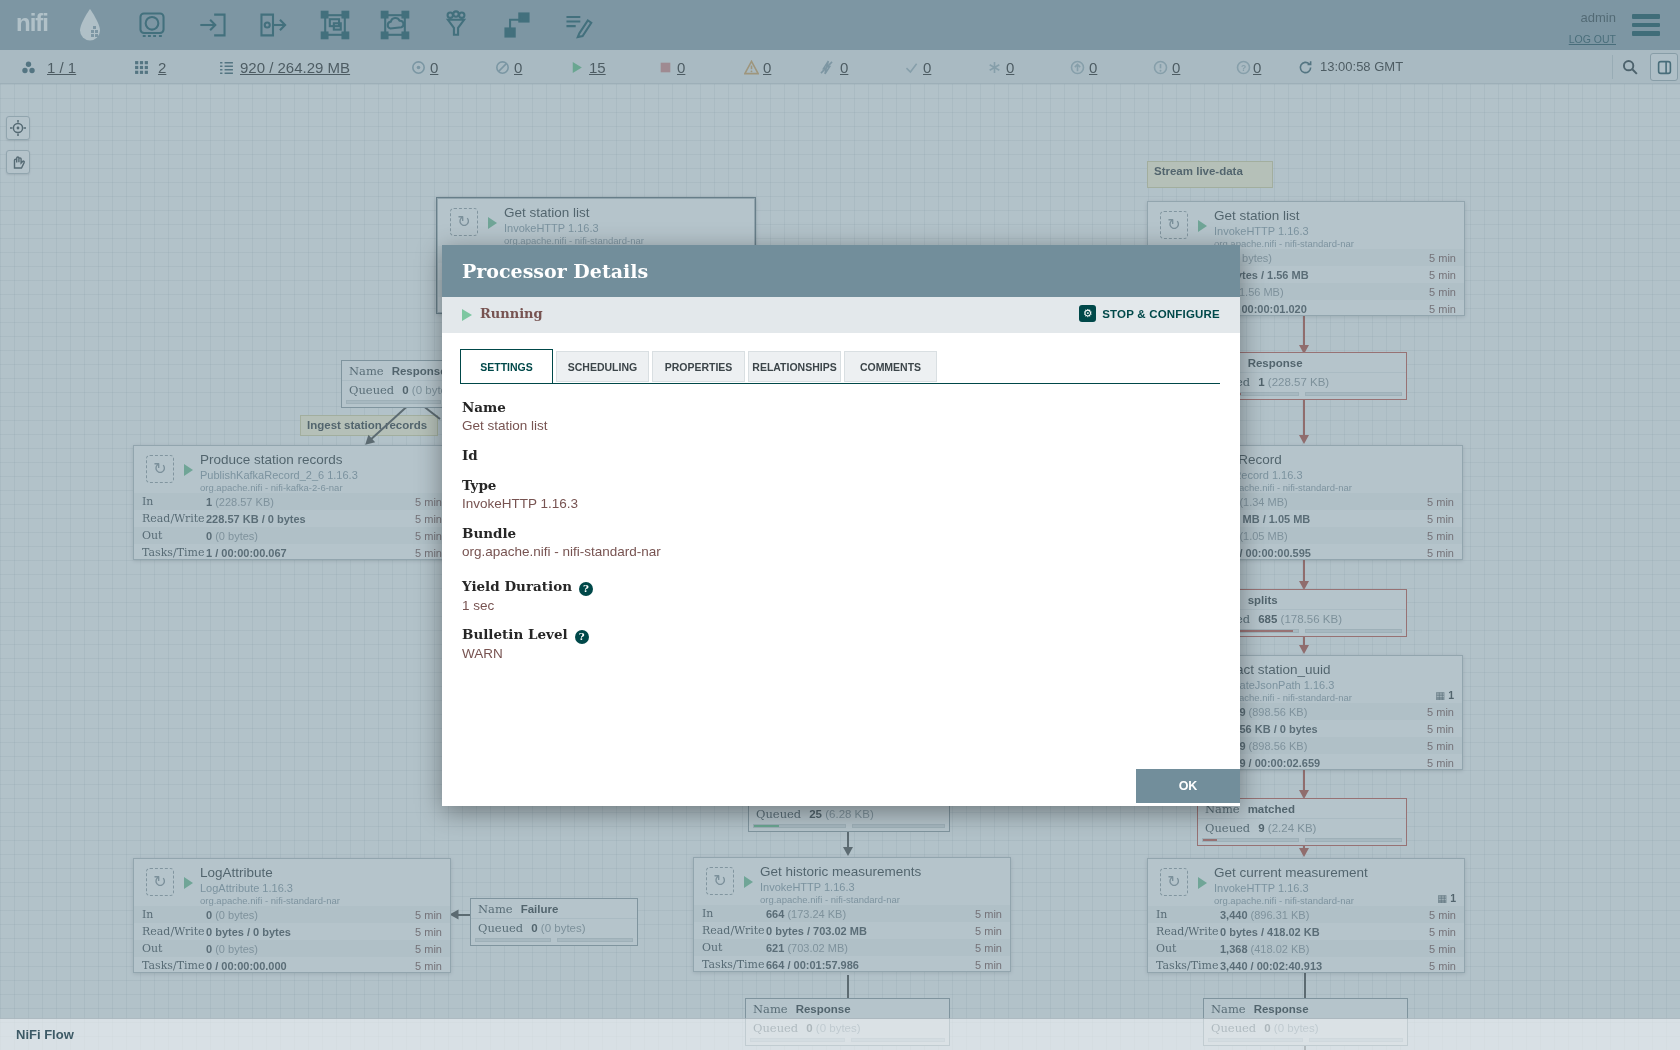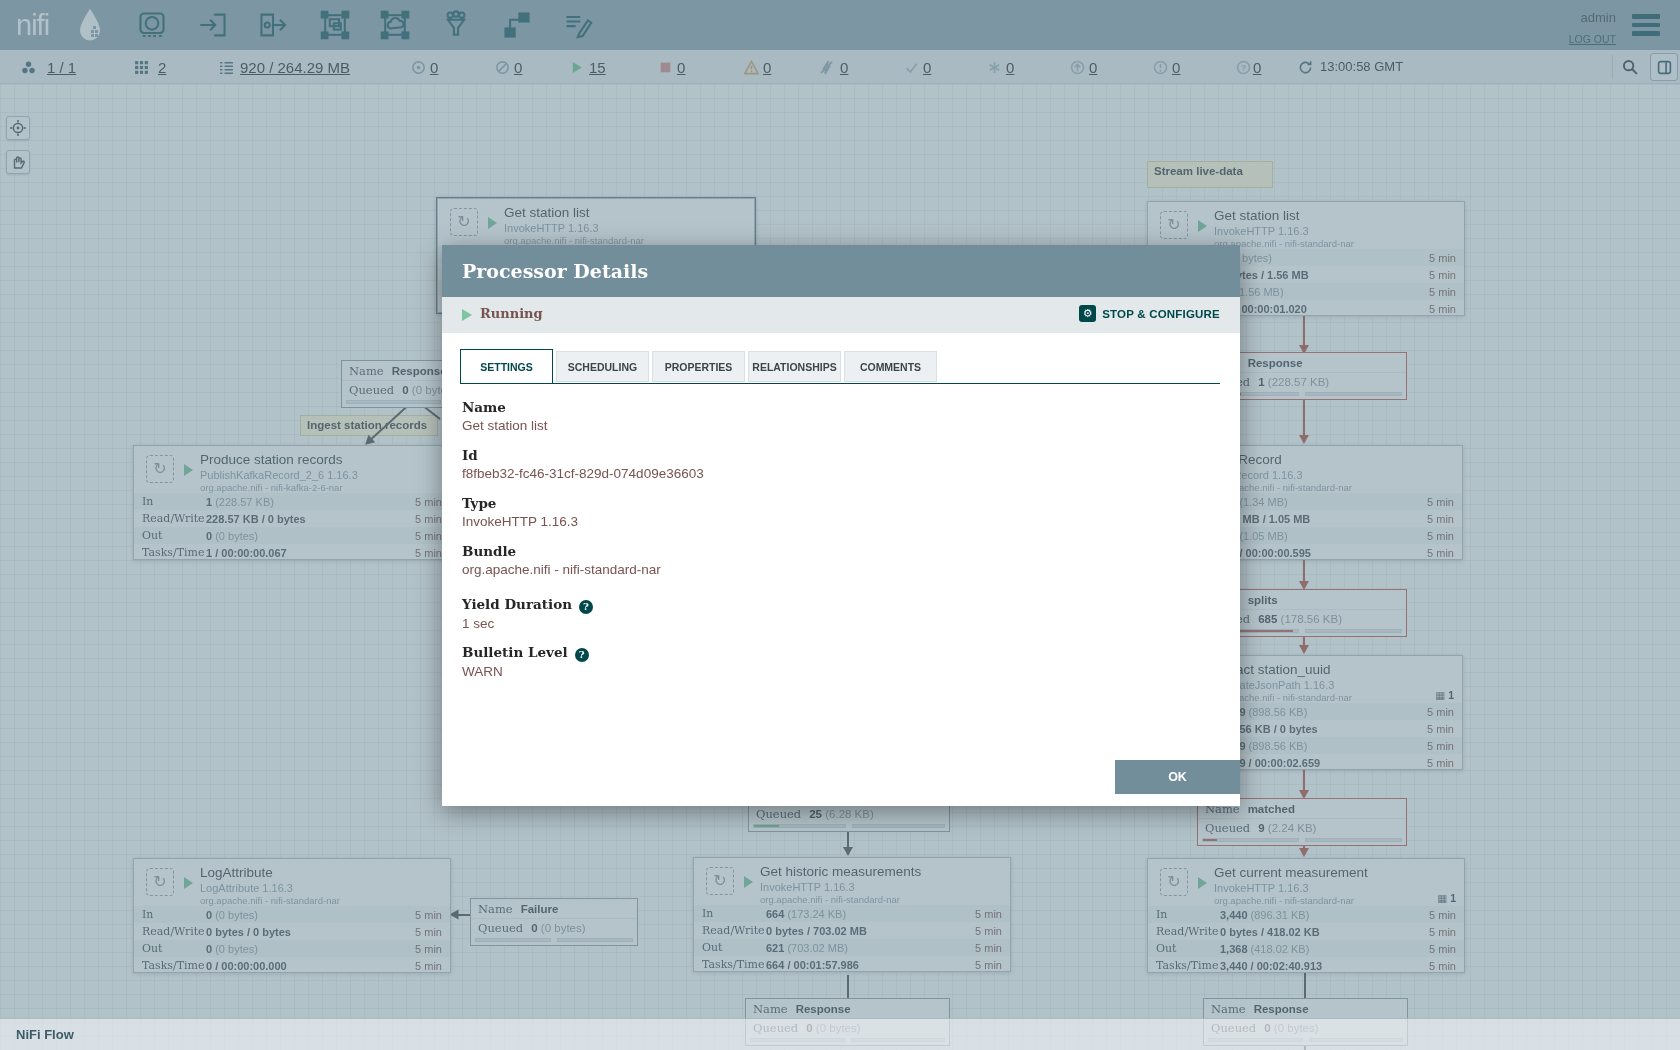--- a/index.html
+++ b/index.html
@@ -2,21 +2,21 @@
 <html><head>
 <meta charset="utf-8">
 <style>
   * { margin:0; padding:0; box-sizing:border-box; }
   html,body { width:1680px; height:1050px; overflow:hidden;
     font-family:"Liberation Sans","DejaVu Sans",sans-serif; background:#f9fafb; }
   #stage { position:relative; width:1680px; height:1050px; overflow:hidden; }
 
   
   #app-header { position:absolute; left:0; top:0; width:1680px; height:50px; background:#8aa0ac; z-index:10; }
-  #logo-text { position:absolute; left:16px; top:9px; font-size:29px; font-weight:normal; letter-spacing:-1px;
+  #logo-text { position:absolute; left:16px; top:9px; font-size:24px; font-weight:bold; letter-spacing:-1px;
     color:rgba(255,255,255,.93); }
   #logo-drop { position:absolute; left:76px; top:8px; }
   .tool-icon { position:absolute; top:10px; width:30px; height:30px; cursor:pointer; }
   #user-name { position:absolute; right:64px; top:10px; font-size:13px; color:#33444c; text-align:right; }
   #logout { position:absolute; right:64px; top:33px; font-size:10.5px; color:#1d4a56; text-decoration:underline; text-align:right; cursor:pointer;margin-left:21px;}
   #hamburger { position:absolute; right:20px; top:14px; width:28px; height:22px; cursor:pointer; }
   #hamburger span { display:block; height:4.5px; background:#0b4a54; border-radius:1px; margin-bottom:4px; }
 
   #status-bar { position:absolute; left:0; top:50px; width:1680px; height:34px; background:#e6eaec;
     border-bottom:1px solid #ccd4d8; z-index:10; }
@@ -108,21 +108,21 @@
   #tab-rule { position:absolute; left:18px; right:20px; top:50px; height:1px; background:#004849; }
   #fields { position:absolute; left:20px; top:66px; right:20px; }
   .fgroup { margin-bottom:13px; }
   .flabel { font-family:"DejaVu Serif",serif; font-weight:bold; font-size:13.5px; color:#262626; line-height:17px; }
   .fvalue { font-size:13.5px; color:#775351; line-height:17px; margin-top:1px; }
   .fcols { display:flex; margin-top:18px; }
   .fcol1 { width:221px; }
   .help { display:inline-block; width:14px; height:14px; border-radius:50%; background:#004849; color:#fff;
     font-size:10px; font-weight:bold; text-align:center; line-height:14px; margin-left:7px; vertical-align:-1px; cursor:pointer;}
   #bulletin { margin-top:12px; }
-  #ok-btn { position:absolute; right:0; bottom:12px; width:125px; height:34px; background:#728e9b; color:#fff;
+  #ok-btn { position:absolute; right:0; bottom:3px; width:104px; height:34px; background:#728e9b; color:#fff;
     font-size:12.5px; font-weight:bold; display:flex; align-items:center; justify-content:center; cursor:pointer; }
   svg { display:block; }
 </style>
 </head>
 <body>
 
 <div id="stage">
 
   <div id="app-header">
     <div id="logo-text">nifi</div>
@@ -831,21 +831,20 @@
           <div class="tab">COMMENTS</div>
         </div>
       <div id="tab-rule"></div>
       <div id="fields">
         <div class="fgroup">
           <div class="flabel">Name</div>
           <div class="fvalue">Get station list</div>
         </div>
         <div class="fgroup">
           <div class="flabel">Id</div>
-          <div class="fvalue">f8fbeb32-fc46-31cf-829d-074d09e36603</div>
         </div>
         <div class="fgroup">
           <div class="flabel">Type</div>
           <div class="fvalue">InvokeHTTP 1.16.3</div>
         </div>
         <div class="fgroup">
           <div class="flabel">Bundle</div>
           <div class="fvalue">org.apache.nifi - nifi-standard-nar</div>
         </div>
         <div class="fcols">

